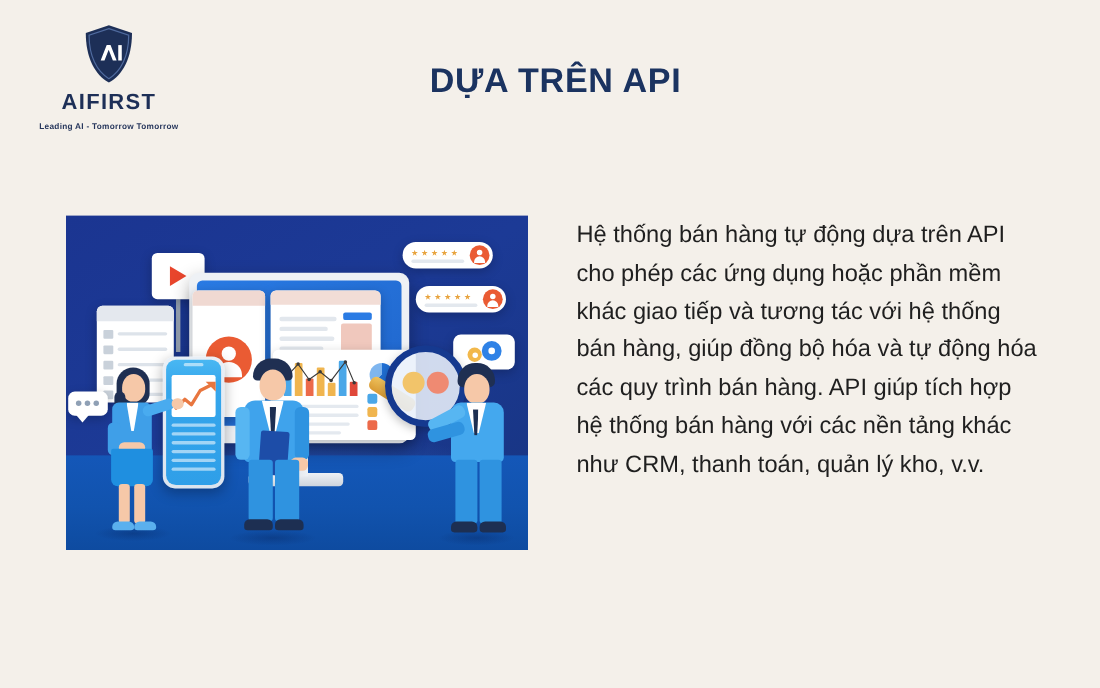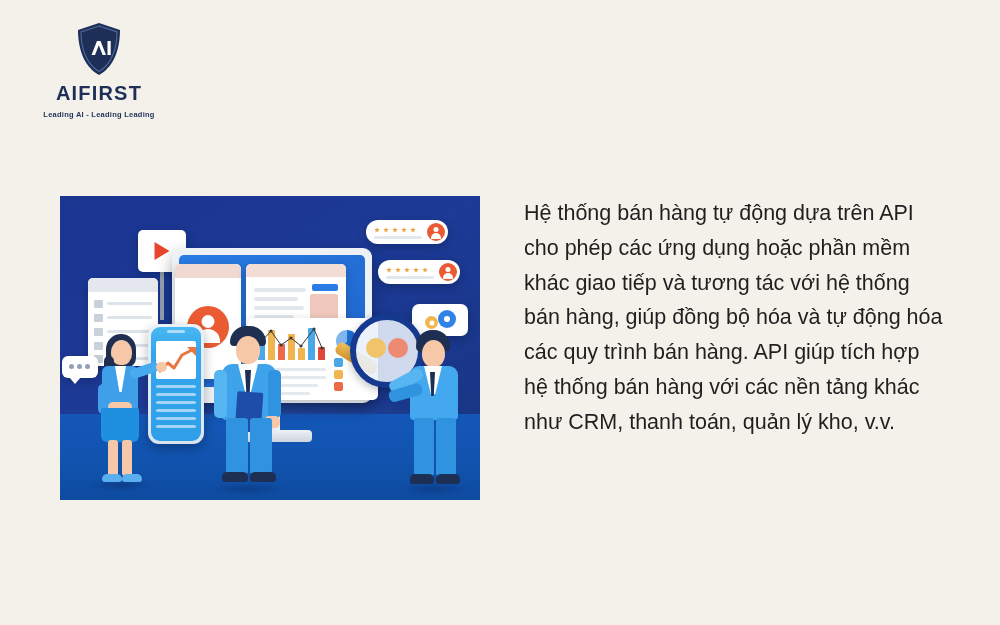--- a/index.html
+++ b/index.html
@@ -294,24 +294,25 @@
 <div class="logo-block">
   <div class="logo-shield">
     <svg width="46" height="54" viewBox="0 0 46 54" aria-hidden="true">
       <path d="M23 1 L44 8 C44 30 36 46 23 53 C10 46 2 30 2 8 Z" fill="#1d2f57"></path>
       <path d="M23 4 L41 10 C41 29 34 43 23 49.5 C12 43 5 29 5 10 Z" fill="none" stroke="#4f6a9e" stroke-width="1.1"></path>
       <path d="M15.5 33 L21 19 L24.5 19 L30 33 L26.6 33 L22.8 23.2 L19.0 33 Z" fill="#ffffff"></path>
       <rect x="31.5" y="19" width="3.2" height="14" fill="#ffffff"></rect>
     </svg>
   </div>
   <div class="logo-word">AIFIRST</div>
-  <div class="logo-tagline">Leading AI - Leading Leading</div>
+  <div class="logo-tagline">Leading AI - Tomorrow Tomorrow</div>
 </div>
 
 <div class="title-block">
+  <div class="title-line">DỰA TRÊN API</div>
 </div>
 
 <div class="body-text">Hệ thống bán hàng tự động dựa trên API cho phép các ứng dụng hoặc phần mềm khác giao tiếp và tương tác với hệ thống bán hàng, giúp đồng bộ hóa và tự động hóa các quy trình bán hàng. API giúp tích hợp hệ thống bán hàng với các nền tảng khác như CRM, thanh toán, quản lý kho, v.v.</div>
 
 <div class="illus">
   <div class="floor-glow"></div>
   <div class="floor"></div>
 
   <div class="play-arm"></div>
   <div class="play-stem"></div>

